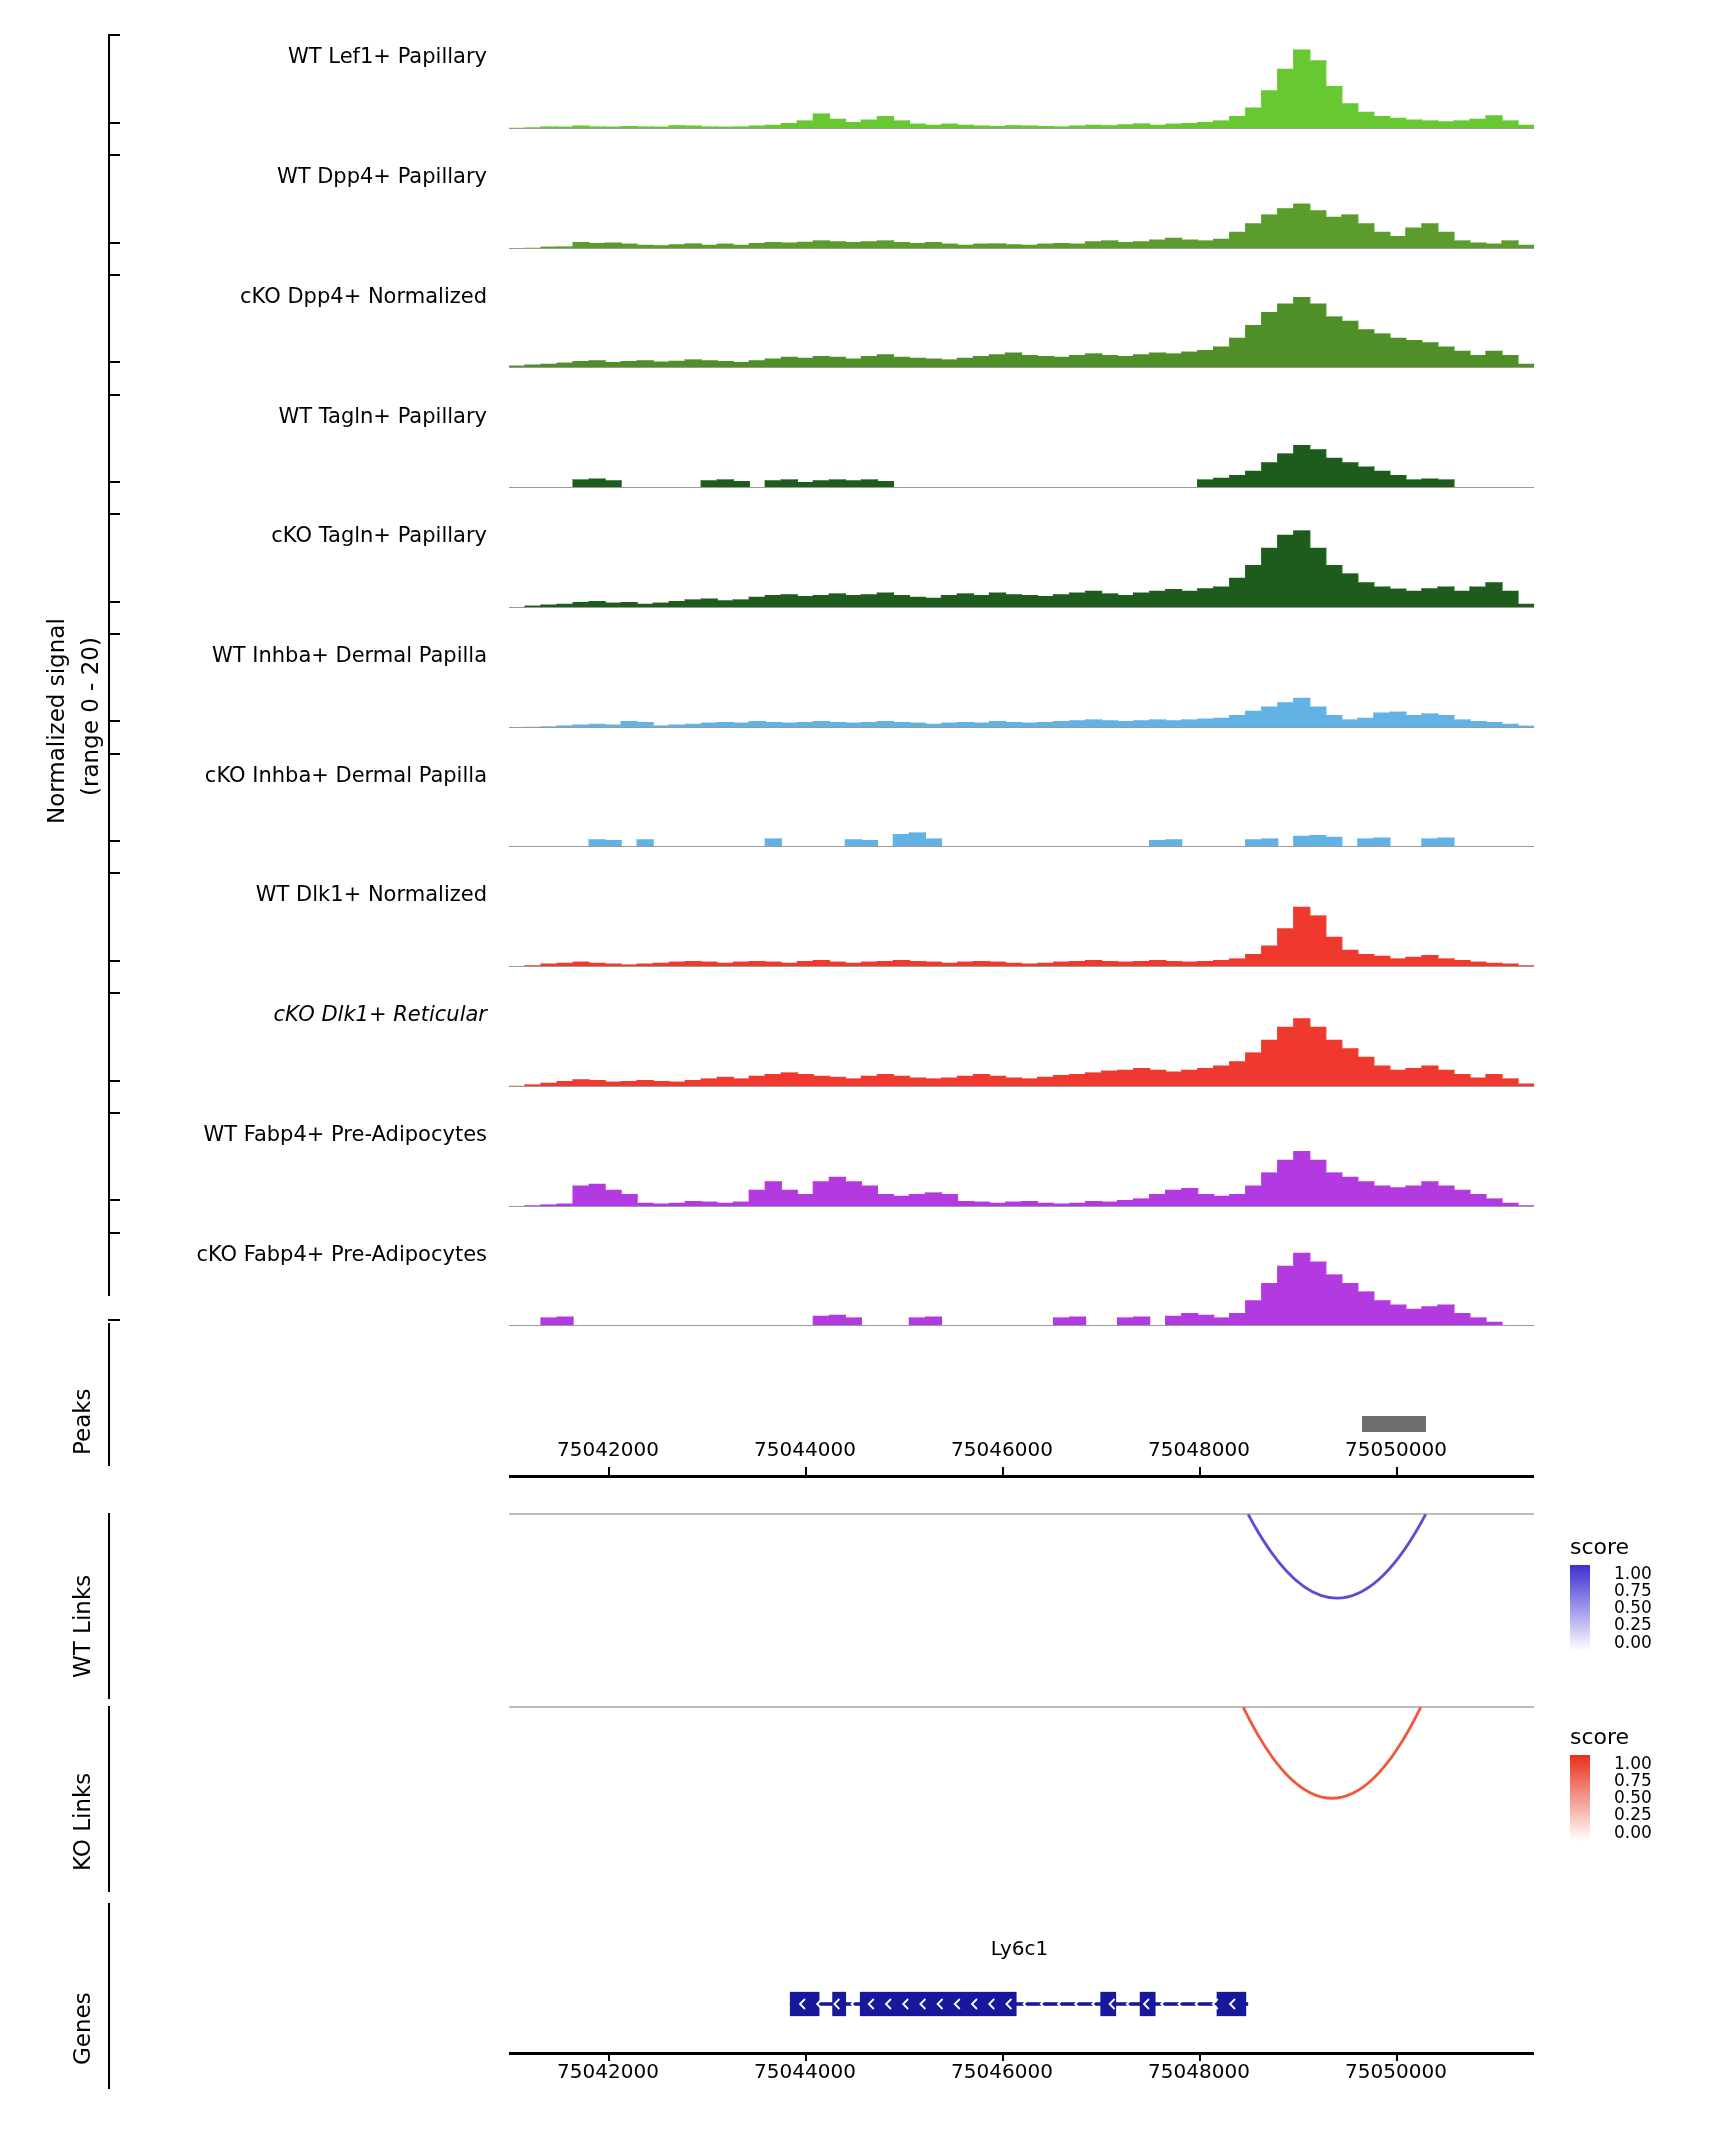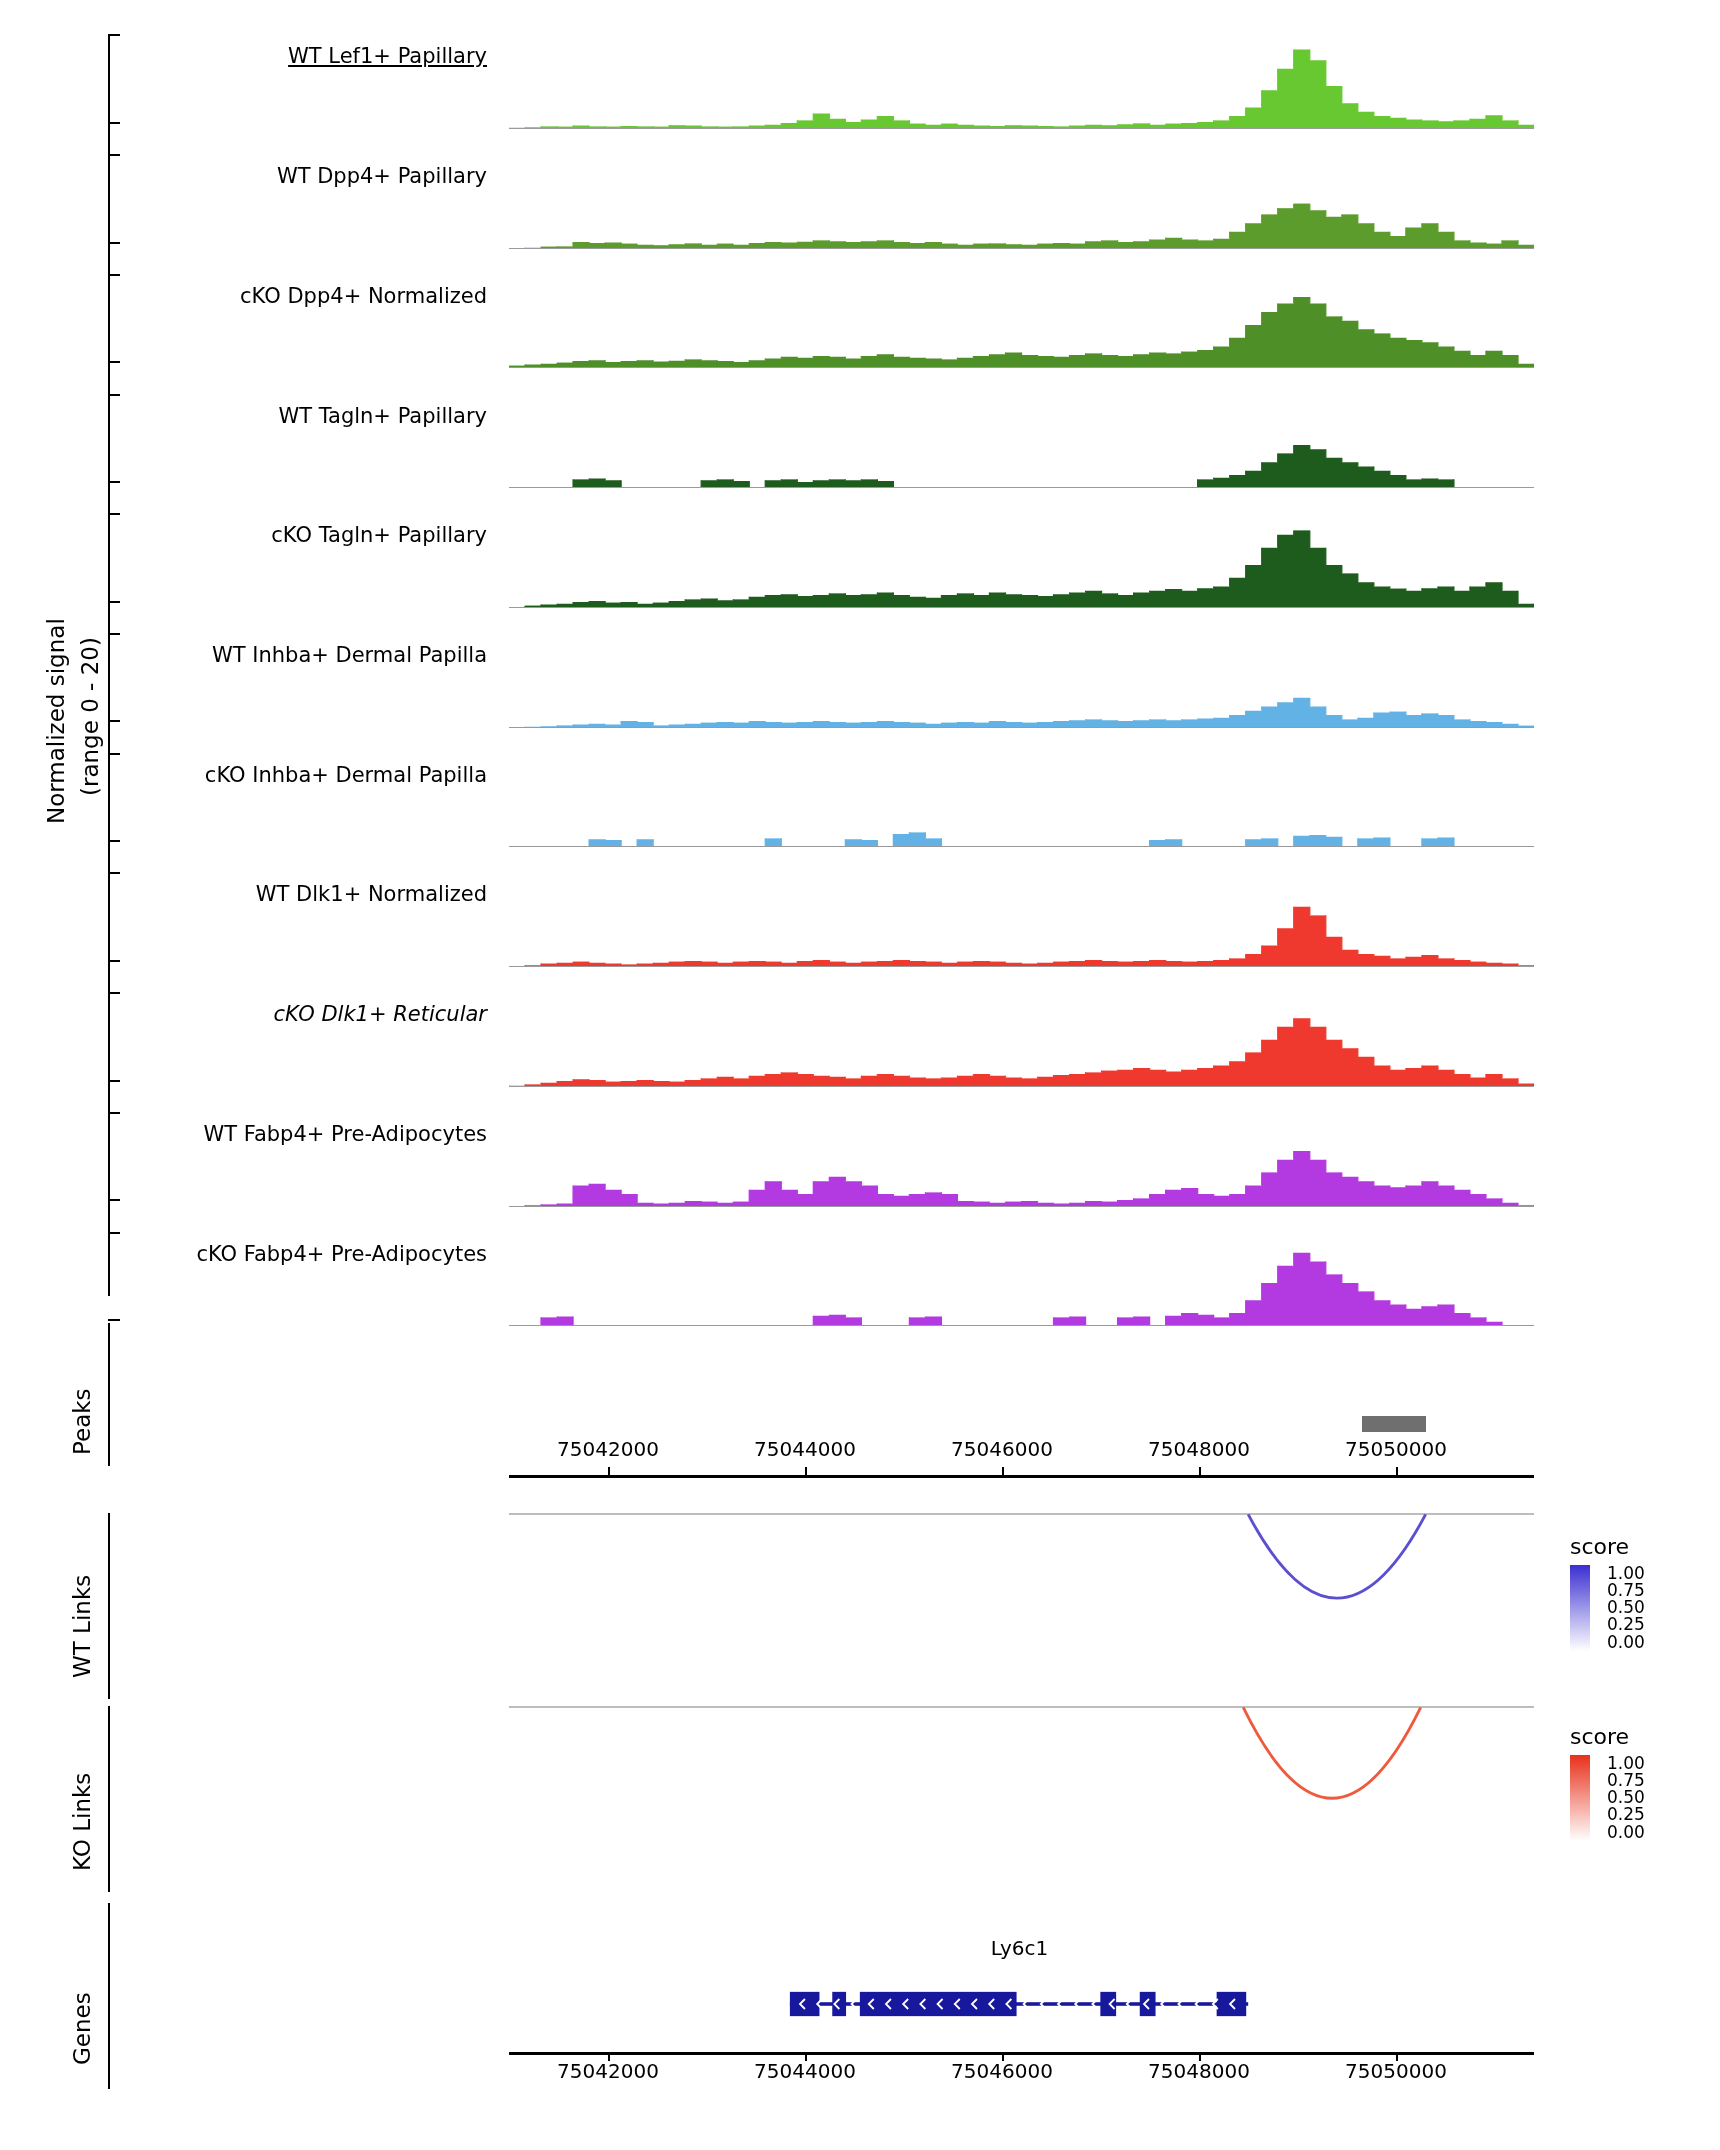--- a/index.html
+++ b/index.html
@@ -112,21 +112,21 @@
   }
   .links-panel svg { position: absolute; left:0; top:0; width:100%; height:100%; }
 
   
   .legend { position: absolute; }
   .legend-title { font-size: 22px; margin-bottom: 5.7px; }
   .legend-body { display: flex; flex-direction: row; align-items: stretch; }
   .legend-bar { width: 20px; height: 86px; border: 0; }
   .legend-ticks {
     display: flex; flex-direction: column; justify-content: space-between;
-    margin-left: 17px; font-size: 17px; line-height: 1;
+    margin-left: 24px; font-size: 17px; line-height: 1;
   }
 
   
   .gene-name {
     position: absolute;
     font-size: 20px;
     text-align: center;
     white-space: nowrap;
   }
   .gene-svg { position: absolute; }
@@ -144,21 +144,21 @@
 <body>
 
 <div id="root">
 
   <div class="vline" style="left:108px; top:34px; height:1262px;"></div>
 
   <div class="rotlabel" style="left:43px; top:824px; transform: rotate(-90deg); font-size:23px;">Normalized signal</div>
   <div class="rotlabel" style="left:77px; top:796px; transform: rotate(-90deg); font-size:23px;">(range 0 - 20)</div>
 
   <div id="tracks-host">
-      <div class="track-label" style="left: 129px; width: 358px; top: 44px; text-decoration: underline;">WT Lef1+ Papillary</div>
+      <div class="track-label" style="left: 129px; width: 358px; top: 44px;">WT Lef1+ Papillary</div>
       <div class="tickmark" style="top: 122px;"></div>
       <div class="tickmark" style="top: 34px;"></div>
       <div class="track" style="top: 43px; height: 86px;">
         <svg viewBox="0 0 1000 1000" preserveAspectRatio="none">
           <path d="M 0 1000 L 0.00 985.00 L 15.63 985.00 L 15.63 980.00 L 31.25 980.00 L 31.25 970.00 L 46.88 970.00 L 46.88 975.00 L 62.50 975.00 L 62.50 960.00 L 78.13 960.00 L 78.13 970.00 L 93.75 970.00 L 93.75 975.00 L 109.38 975.00 L 109.38 965.00 L 125.00 965.00 L 125.00 970.00 L 140.63 970.00 L 140.63 975.00 L 156.25 975.00 L 156.25 955.00 L 171.88 955.00 L 171.88 960.00 L 187.50 960.00 L 187.50 970.00 L 203.13 970.00 L 203.13 975.00 L 218.75 975.00 L 218.75 970.00 L 234.38 970.00 L 234.38 960.00 L 250.00 960.00 L 250.00 950.00 L 265.63 950.00 L 265.63 930.00 L 281.25 930.00 L 281.25 900.00 L 296.88 900.00 L 296.88 820.00 L 312.50 820.00 L 312.50 880.00 L 328.13 880.00 L 328.13 920.00 L 343.75 920.00 L 343.75 890.00 L 359.38 890.00 L 359.38 850.00 L 375.00 850.00 L 375.00 900.00 L 390.63 900.00 L 390.63 940.00 L 406.25 940.00 L 406.25 950.00 L 421.88 950.00 L 421.88 940.00 L 437.50 940.00 L 437.50 950.00 L 453.13 950.00 L 453.13 960.00 L 468.75 960.00 L 468.75 965.00 L 484.38 965.00 L 484.38 955.00 L 500.00 955.00 L 500.00 960.00 L 515.63 960.00 L 515.63 965.00 L 531.25 965.00 L 531.25 970.00 L 546.88 970.00 L 546.88 960.00 L 562.50 960.00 L 562.50 950.00 L 578.13 950.00 L 578.13 955.00 L 593.75 955.00 L 593.75 945.00 L 609.38 945.00 L 609.38 935.00 L 625.00 935.00 L 625.00 950.00 L 640.63 950.00 L 640.63 940.00 L 656.25 940.00 L 656.25 930.00 L 671.88 930.00 L 671.88 920.00 L 687.50 920.00 L 687.50 900.00 L 703.13 900.00 L 703.13 850.00 L 718.75 850.00 L 718.75 750.00 L 734.38 750.00 L 734.38 550.00 L 750.00 550.00 L 750.00 300.00 L 765.63 300.00 L 765.63 75.00 L 781.25 75.00 L 781.25 200.00 L 796.88 200.00 L 796.88 500.00 L 812.50 500.00 L 812.50 700.00 L 828.13 700.00 L 828.13 800.00 L 843.75 800.00 L 843.75 850.00 L 859.38 850.00 L 859.38 870.00 L 875.00 870.00 L 875.00 890.00 L 890.63 890.00 L 890.63 900.00 L 906.25 900.00 L 906.25 910.00 L 921.88 910.00 L 921.88 900.00 L 937.50 900.00 L 937.50 880.00 L 953.13 880.00 L 953.13 840.00 L 968.75 840.00 L 968.75 900.00 L 984.38 900.00 L 984.38 950.00 L 1000.00 950.00 L 1000 1000 Z" fill="#67c832" stroke="#67c832" stroke-width="1.2"></path>
         </svg>
         <div class="baseline"></div>
       </div>
       <div class="track-label" style="left: 129px; width: 358px; top: 164px;">WT Dpp4+ Papillary</div>
       <div class="tickmark" style="top: 242px;"></div>

